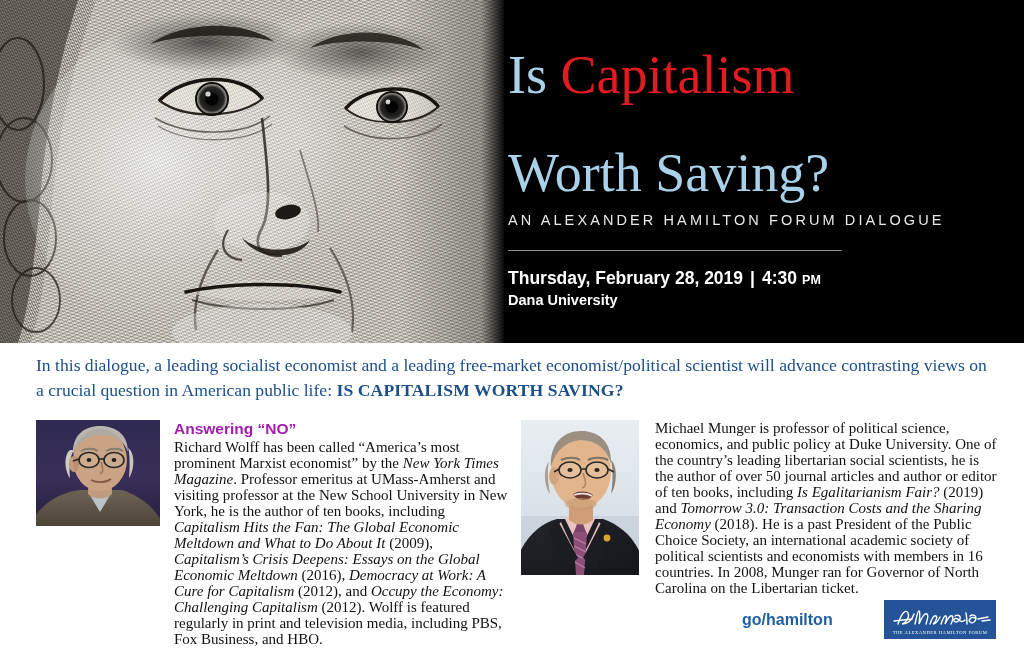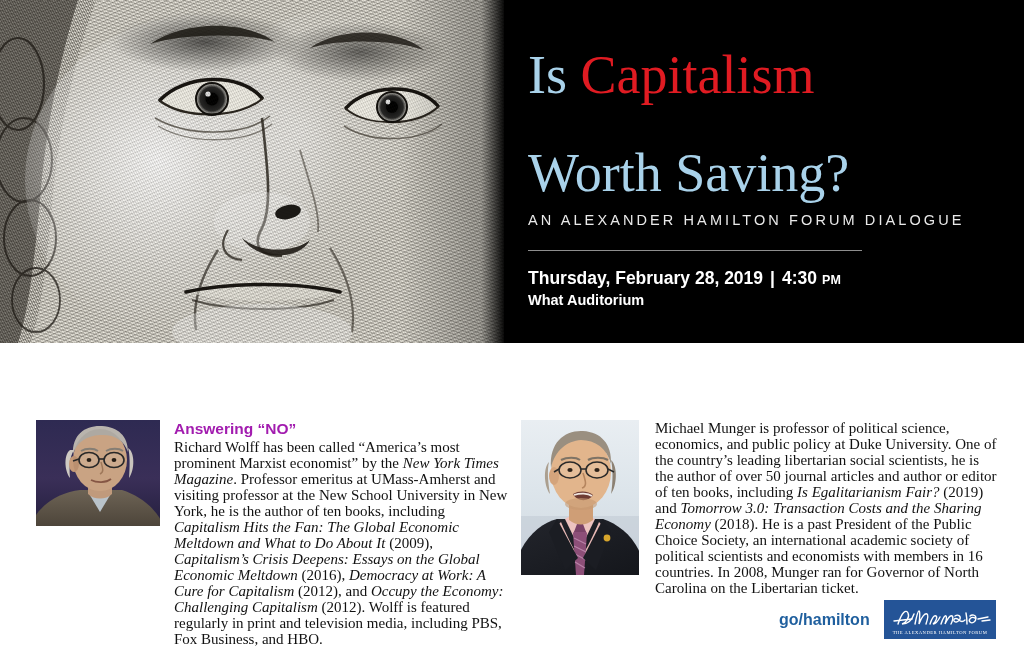--- a/index.html
+++ b/index.html
@@ -33,21 +33,21 @@
     width: 504px;
     height: 343px;
     overflow: hidden;
     background: #e8e6de;
   }
   .hero-photo svg { display: block; }
 
   
   .title-block {
     position: absolute;
-    left: 528px;
+    left: 508px;
     top: 44px;
     width: 480px;
   }
   .title-line {
     font-family: "Liberation Serif", serif;
     font-size: 54px;
     line-height: 62px;
     letter-spacing: 0px;
     white-space: nowrap;
   }
@@ -155,21 +155,21 @@
     position: absolute;
     left: 36px;
     top: 616px;
     font-family: "Liberation Sans", sans-serif;
     font-size: 9.6px;
     color: #1f5f9e;
     white-space: nowrap;
   }
   .gohamilton {
     position: absolute;
-    left: 779px;
+    left: 742px;
     top: 611px;
     font-family: "Liberation Sans", sans-serif;
     font-weight: bold;
     font-size: 16px;
     color: #1f5f9e;
     white-space: nowrap;
   }
   .ahf-logo {
     position: absolute;
     left: 884px;
@@ -307,24 +307,27 @@
       </div>
       <div class="title-line title-line-2 tw-blue">Worth Saving?</div>
 
       <div class="subtitle">AN ALEXANDER HAMILTON FORUM DIALOGUE</div>
 
       <div class="rule"></div>
 
       <div class="when">
         <span>Thursday, February 28, 2019</span><span class="sep">|</span><span>4:30</span>&nbsp;<span class="ampm">PM</span>
       </div>
-      <div class="venue">What Auditorium</div>
+      <div class="venue">Dana University</div>
     </div>
   </div>
 
+  <div class="intro">
+    <span>In this dialogue, a leading socialist economist and a leading free-market economist/political scientist will advance contrasting views on a crucial question in American public life: </span><span class="caps">IS CAPITALISM WORTH SAVING?</span>
+  </div>
 
   <div class="bio bio-left">
     <div class="bio-inner">
       <div class="bio-photo bio-photo-left">
         <svg width="124" height="106" viewBox="0 0 124 106" xmlns="http://www.w3.org/2000/svg" aria-hidden="true">
           <defs>
             <linearGradient id="wbg" x1="0" y1="0" x2="0" y2="1">
               <stop offset="0%" stop-color="#2e2a52"></stop>
               <stop offset="55%" stop-color="#3a2f58"></stop>
               <stop offset="100%" stop-color="#241f3e"></stop>

